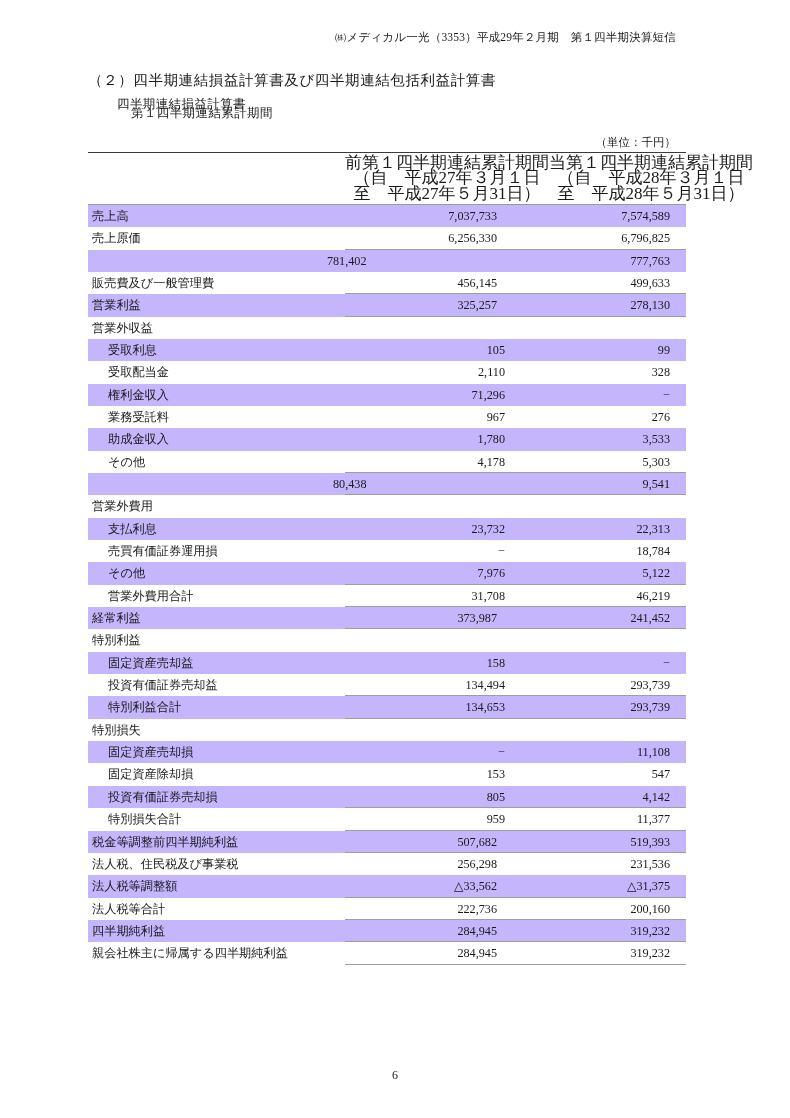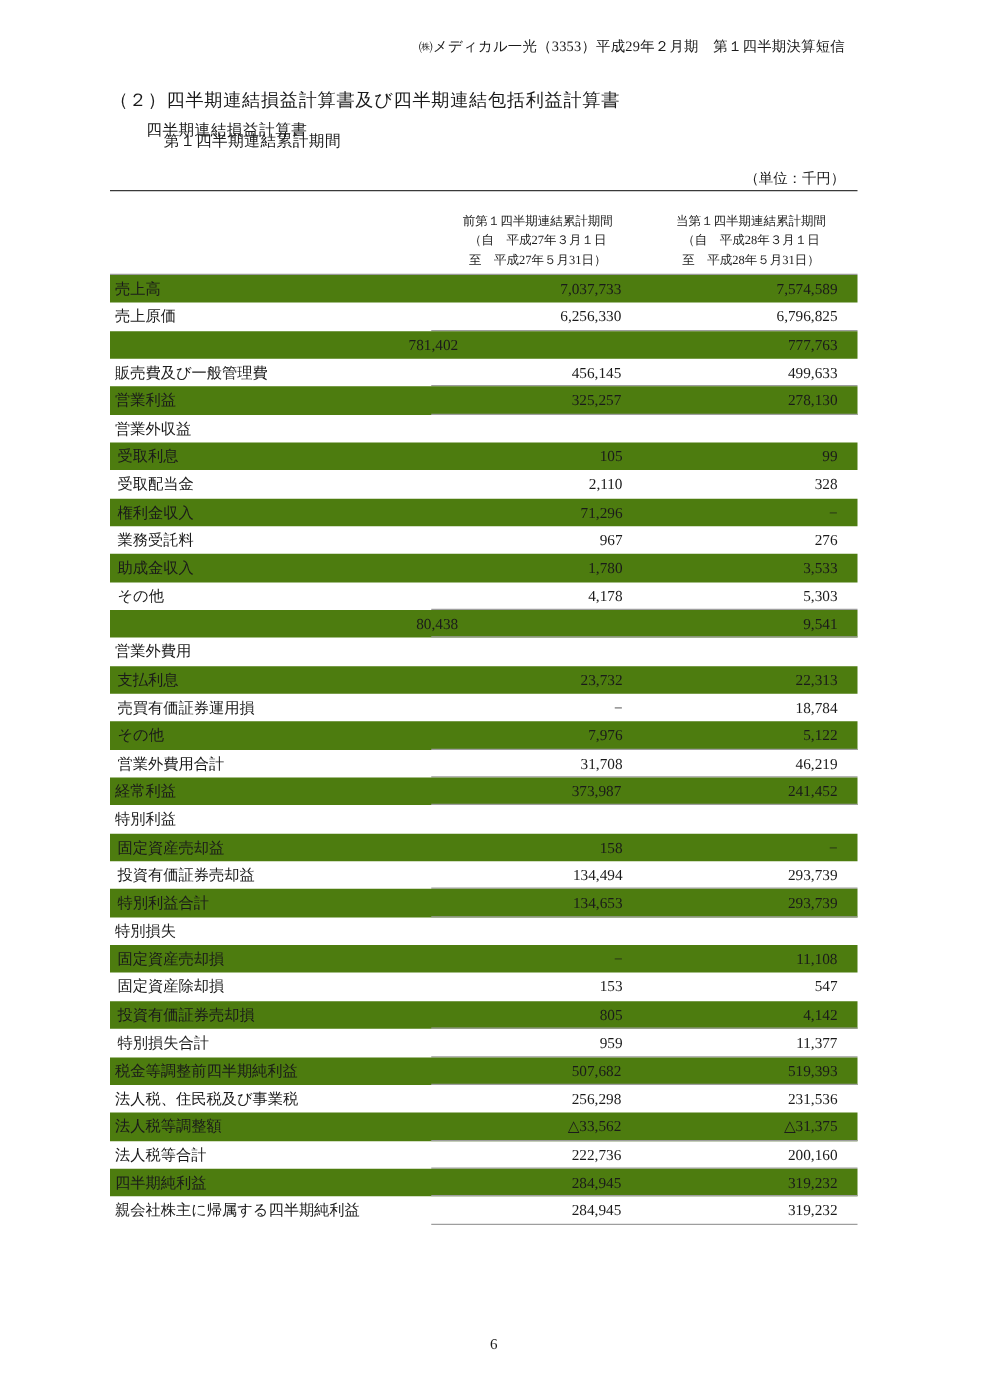--- a/index.html
+++ b/index.html
@@ -85,47 +85,46 @@
     display: flex;
     border-bottom: 0.9px solid #9a9a9a;
   }
   .col-head .ch-label {
     width: 257px;
     flex: 0 0 257px;
   }
   .col-head .ch-col {
     flex: 1 1 0;
     text-align: center;
-    font-size: 10px;
+    font-size: 17px;
     line-height: 15.3px;
     padding: 2px 0 3px 0;
     white-space: nowrap;
-    margin-top: 15px;
   }
   .ch-col .ch-line { display: block; }
 
   
   .row {
     display: flex;
     align-items: stretch;
     height: 22.35px;
     position: relative;
   }
-  .row.shaded { background: #4d7c0f; }
+  .row.shaded { background: #c4b5fd; }
 
   .cell-label {
     width: 257px;
     flex: 0 0 257px;
     font-size: 12.2px;
     line-height: 22.35px;
     white-space: nowrap;
     overflow: hidden;
   }
   .indent-0 { padding-left: 4px; }
-  .indent-1 { padding-left: 6px; }
+  .indent-1 { padding-left: 20px; }
 
   .cell-num {
     flex: 1 1 0;
     font-size: 12.2px;
     line-height: 22.35px;
     text-align: right;
     padding-right: 3px;
     white-space: nowrap;
     font-family: "Liberation Serif", "DejaVu Serif", serif;
   }

